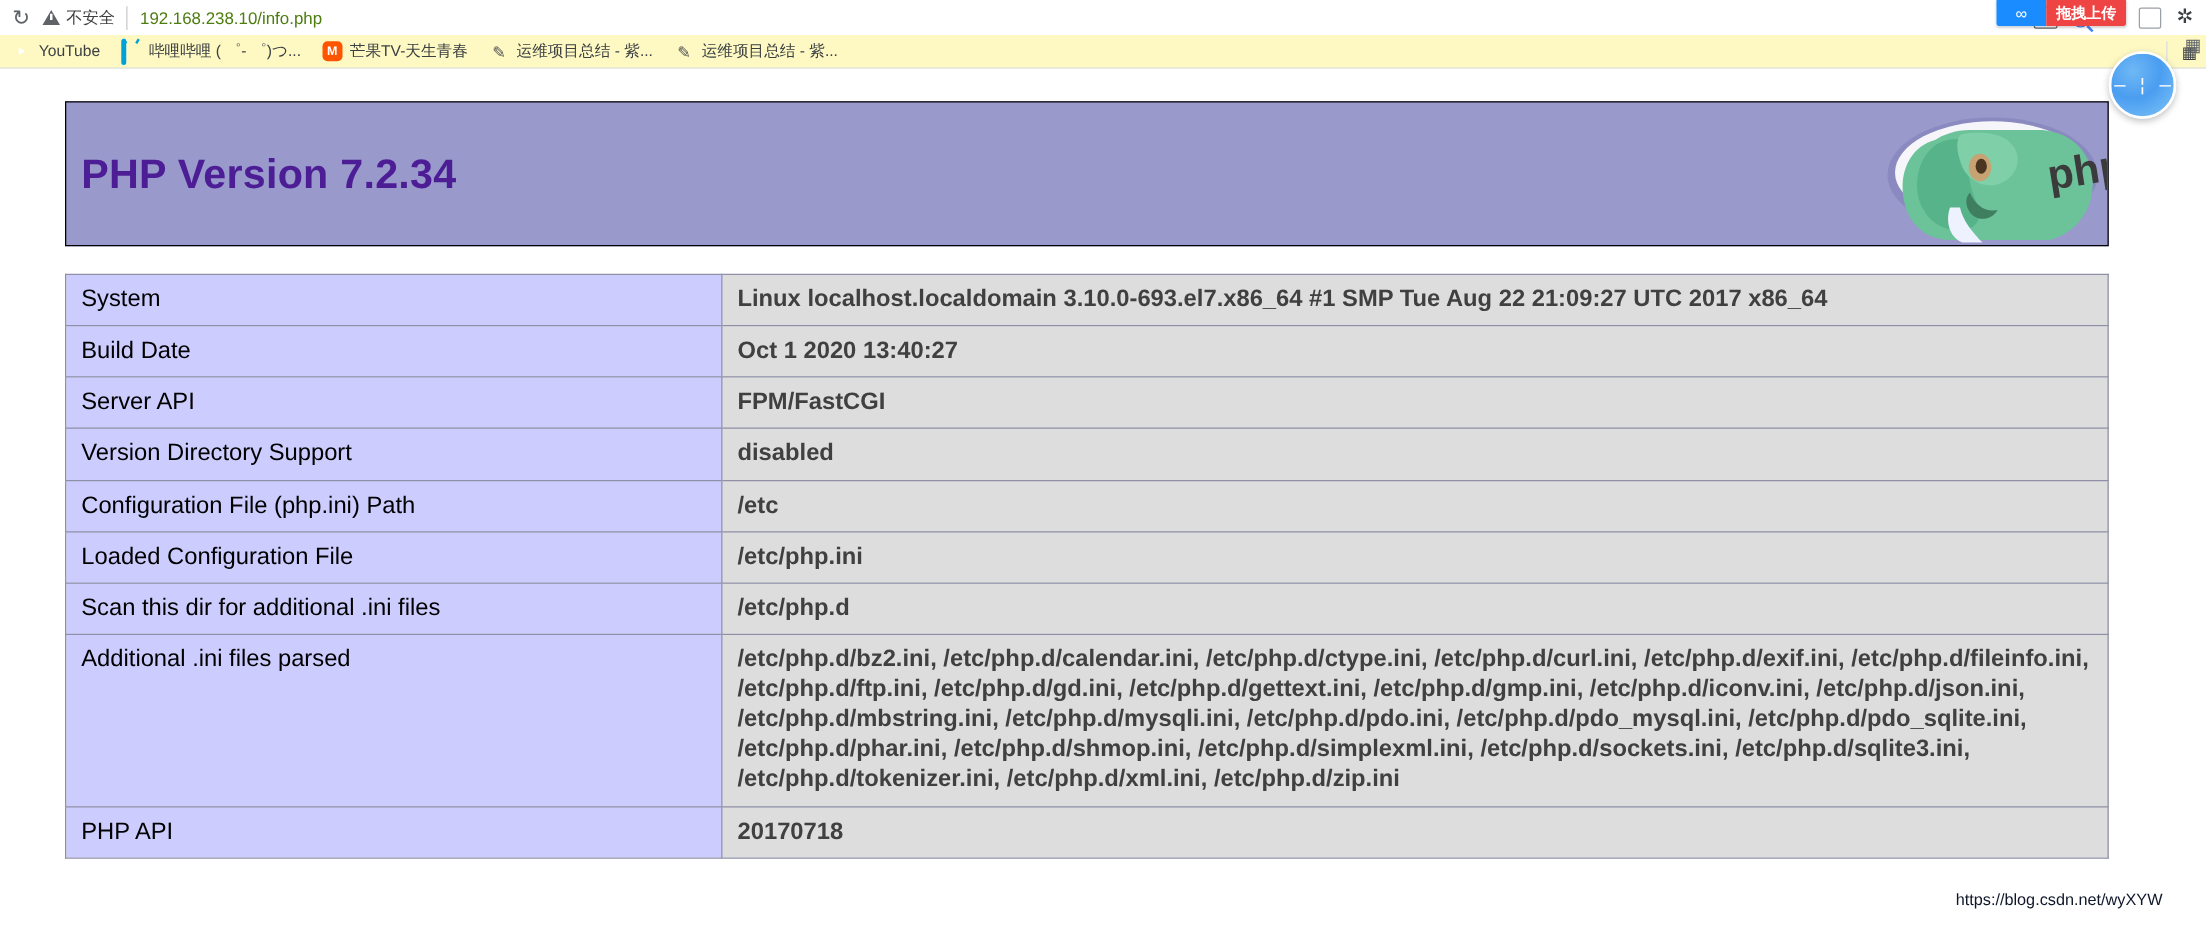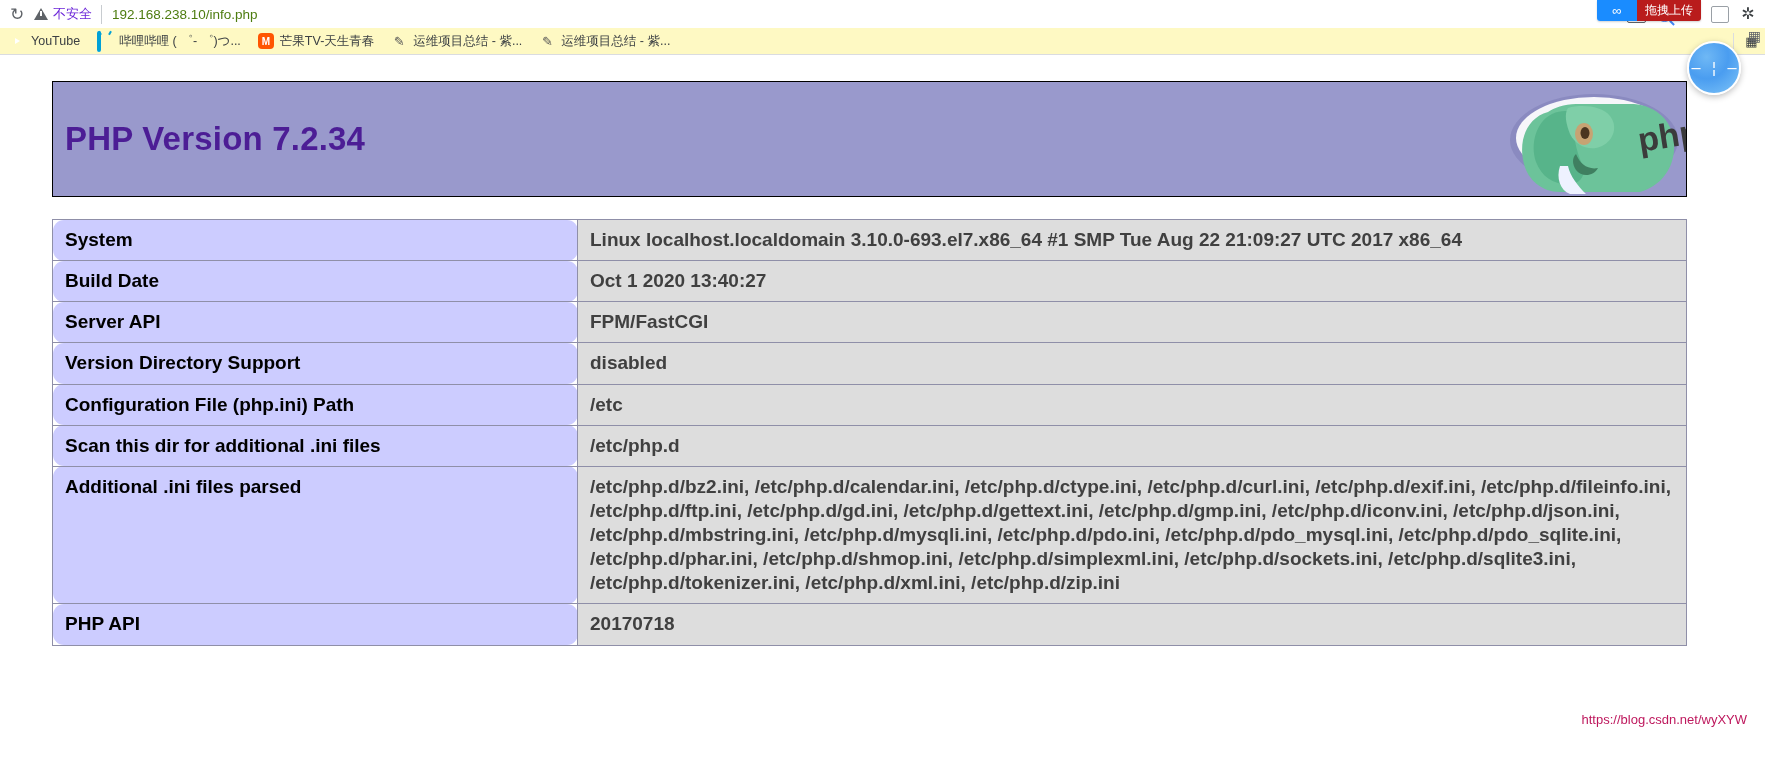--- a/index.html
+++ b/index.html
@@ -57,21 +57,21 @@
   }
   .warn-triangle::after {
     content: "";
     position: absolute;
     left: -1px; top: 3px;
     width: 2px; height: 5px;
     background: #ffffff;
   }
   .security-text {
     font-size: 13px;
-    color: #6d28d9;
+    color: #404040;
     white-space: nowrap;
   }
   .url-text {
     font-size: 13.5px;
     color: #4d7c0f;
     white-space: nowrap;
   }
   .omnibar-right {
     position: absolute;
     right: 4px;
@@ -149,27 +149,28 @@
   .upload-pill-icon {
     background: #1a8cff;
     color: #ffffff;
     width: 40px;
     display: flex;
     align-items: center;
     justify-content: center;
     font-size: 13px;
   }
   .upload-pill-label {
-    background: #b91c1c;
+    background: #ef4444;
     color: #ffffff;
     font-size: 12px;
     padding: 0 8px;
     display: flex;
     align-items: center;
     white-space: nowrap;
+    font-weight: bold;
   }
 
   
   .bookmarks-bar {
     height: 26px;
     background: #fef9c3;
     display: flex;
     align-items: center;
     padding-left: 9px;
     gap: 17px;
@@ -302,24 +303,23 @@
   }
   table.phpinfo td {
     border: 1px solid #8f8fa8;
     vertical-align: top;
     padding: 8px 12px;
     font-size: 19px;
     line-height: 1.27;
   }
   td.e {
     background: #ccccff;
-    font-weight: bold;
+    font-weight: normal;
     color: #000000;
     width: 500px;
-    border-radius: 11px;
   }
   td.v {
     background: #dddddd;
     color: #404040;
     font-weight: bold;
     word-break: break-word;
   }
 
   
   .float-button {
@@ -341,24 +341,24 @@
     color: #ffffff;
     font-size: 15px;
     letter-spacing: 0px;
     line-height: 1;
     font-family: "DejaVu Sans Mono", monospace;
   }
 
   
   .watermark {
     position: absolute;
-    right: 18px;
+    right: 35px;
     bottom: 32px;
     font-size: 13px;
-    color: #be185d;
+    color: #0f172a;
     z-index: 20;
     white-space: nowrap;
   }
   .right-edge-icon {
     position: absolute;
     right: 4px;
     top: 28px;
     color: #5f6368;
     font-size: 14px;
     z-index: 25;
@@ -476,20 +476,24 @@
         </tr>
         <tr>
           <td class="e">Version Directory Support</td>
           <td class="v">disabled</td>
         </tr>
         <tr>
           <td class="e">Configuration File (php.ini) Path</td>
           <td class="v">/etc</td>
         </tr>
         <tr>
+          <td class="e">Loaded Configuration File</td>
+          <td class="v">/etc/php.ini</td>
+        </tr>
+        <tr>
           <td class="e">Scan this dir for additional .ini files</td>
           <td class="v">/etc/php.d</td>
         </tr>
         <tr>
           <td class="e">Additional .ini files parsed</td>
           <td class="v">/etc/php.d/bz2.ini, /etc/php.d/calendar.ini, /etc/php.d/ctype.ini, /etc/php.d/curl.ini, /etc/php.d/exif.ini, /etc/php.d/fileinfo.ini, /etc/php.d/ftp.ini, /etc/php.d/gd.ini, /etc/php.d/gettext.ini, /etc/php.d/gmp.ini, /etc/php.d/iconv.ini, /etc/php.d/json.ini, /etc/php.d/mbstring.ini, /etc/php.d/mysqli.ini, /etc/php.d/pdo.ini, /etc/php.d/pdo_mysql.ini, /etc/php.d/pdo_sqlite.ini, /etc/php.d/phar.ini, /etc/php.d/shmop.ini, /etc/php.d/simplexml.ini, /etc/php.d/sockets.ini, /etc/php.d/sqlite3.ini, /etc/php.d/tokenizer.ini, /etc/php.d/xml.ini, /etc/php.d/zip.ini</td>
         </tr>
         <tr>
           <td class="e">PHP API</td>
           <td class="v">20170718</td>

